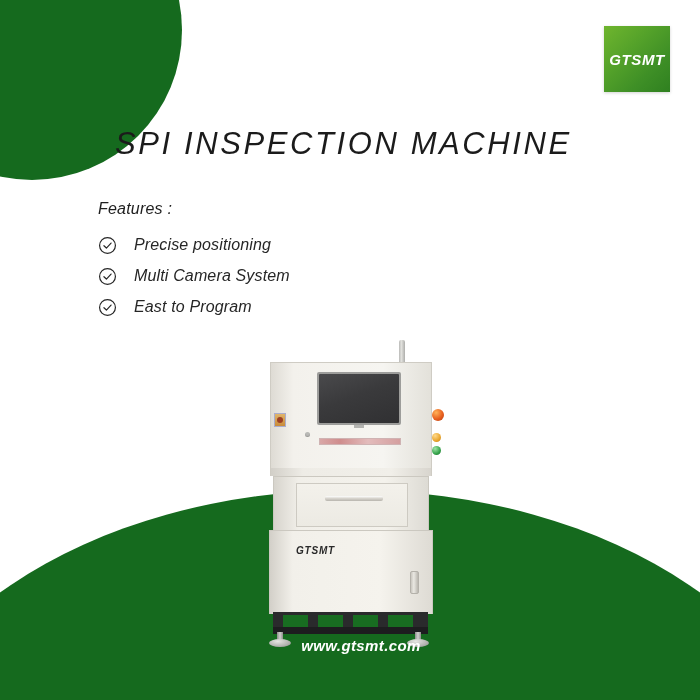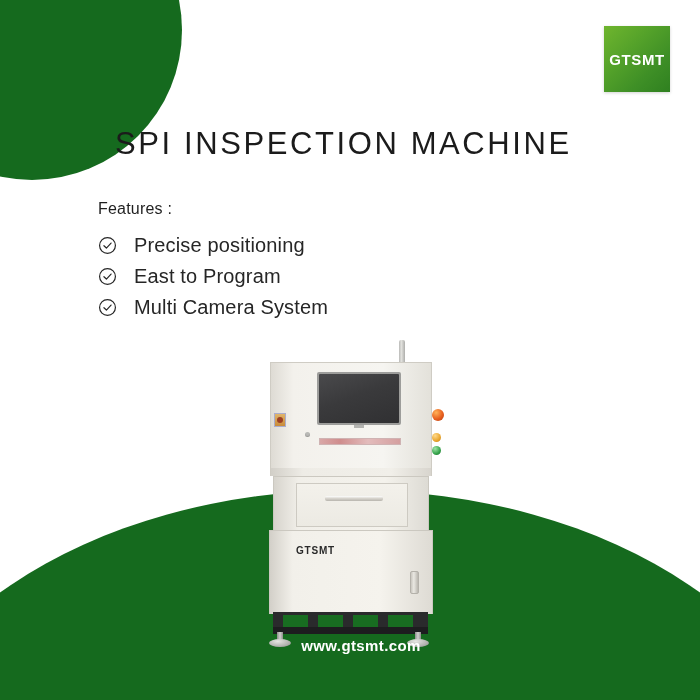--- a/index.html
+++ b/index.html
@@ -12,20 +12,21 @@
     height: 700px;
     font-family: "Liberation Sans", sans-serif;
     overflow: hidden;
   }
   #poster {
     position: relative;
     width: 700px;
     height: 700px;
     background: #ffffff;
     overflow: hidden;
+    font-style: italic;
   }
 
   
   .corner-arc {
     position: absolute;
     left: -118px;
     top: -120px;
     width: 300px;
     height: 300px;
     border-radius: 50%;
@@ -95,21 +96,21 @@
     margin-bottom: 1px;
   }
   .check-icon {
     width: 19px;
     height: 19px;
     flex: 0 0 19px;
     margin-right: 17px;
   }
   .check-icon svg { display: block; }
   .feature-label {
-    font-size: 20px;
+    font-size: 16px;
     color: #262626;
     letter-spacing: 0.15px;
   }
 
   
   .machine {
     position: absolute;
     left: 255px;
     top: 340px;
     width: 190px;
@@ -364,31 +365,31 @@
       <span class="feature-label">Precise positioning</span>
     </div>
 
     <div class="feature-row">
       <span class="check-icon">
         <svg width="19" height="19" viewBox="0 0 24 24" fill="none">
           <circle cx="12" cy="12" r="10" stroke="#262626" stroke-width="1.5"></circle>
           <path d="M7.5 12.3 L10.6 15.2 L16.5 8.9" stroke="#262626" stroke-width="1.5" stroke-linecap="round" stroke-linejoin="round"></path>
         </svg>
       </span>
-      <span class="feature-label">East to Program</span>
+      <span class="feature-label">Multi Camera System</span>
     </div>
 
     <div class="feature-row">
       <span class="check-icon">
         <svg width="19" height="19" viewBox="0 0 24 24" fill="none">
           <circle cx="12" cy="12" r="10" stroke="#262626" stroke-width="1.5"></circle>
           <path d="M7.5 12.3 L10.6 15.2 L16.5 8.9" stroke="#262626" stroke-width="1.5" stroke-linecap="round" stroke-linejoin="round"></path>
         </svg>
       </span>
-      <span class="feature-label">Multi Camera System</span>
+      <span class="feature-label">East to Program</span>
     </div>
   </div>
 
   <div class="machine">
     <div class="mast"></div>
 
     <div class="upper-body">
       <div class="monitor-frame">
         <div class="monitor-screen"></div>
       </div>

